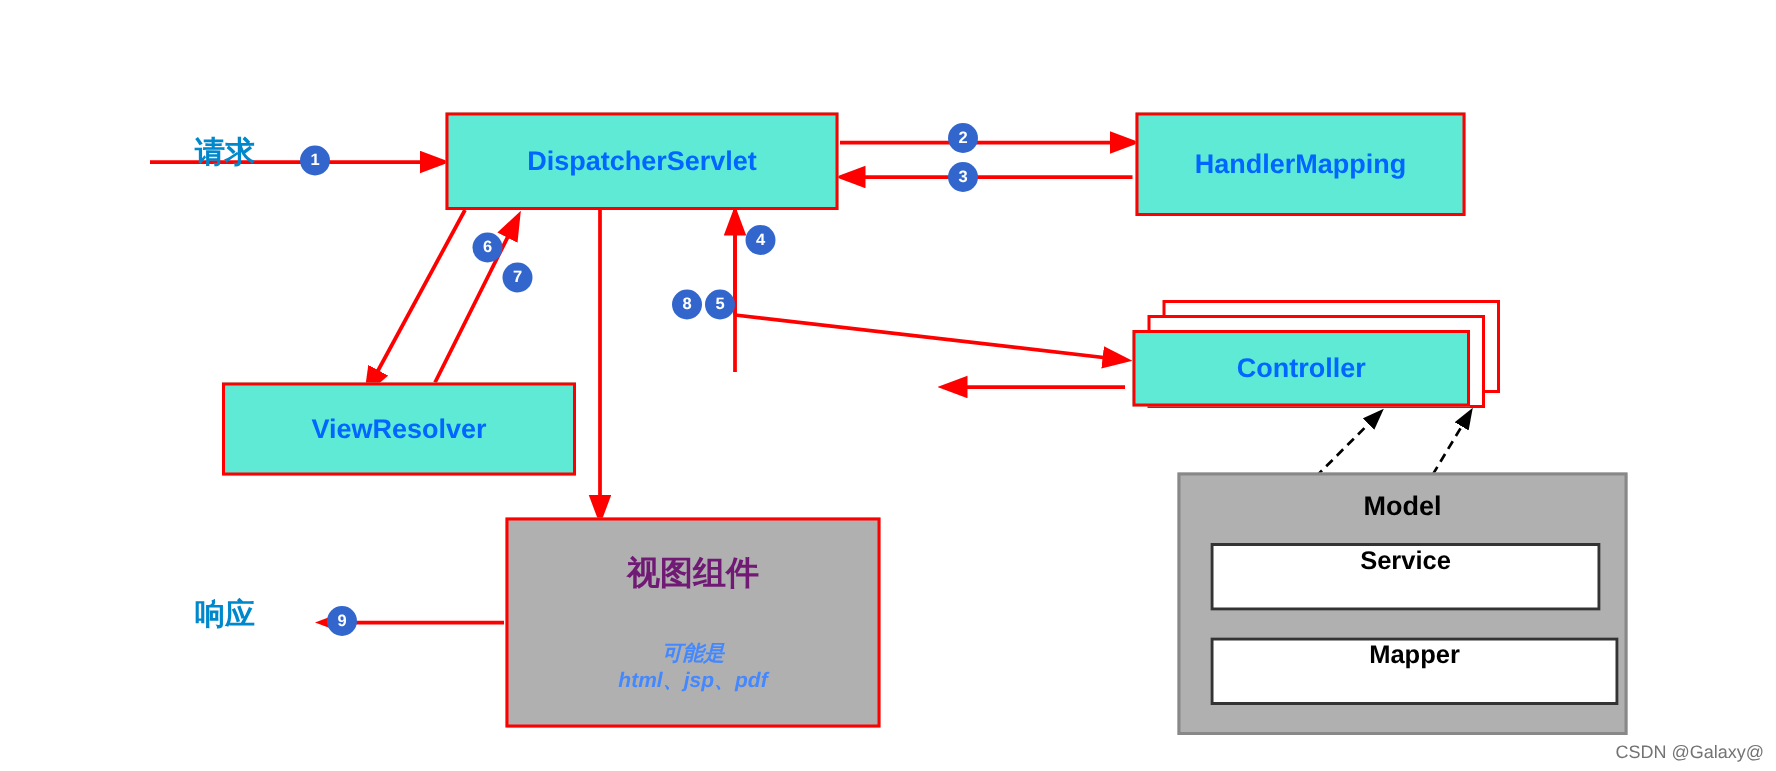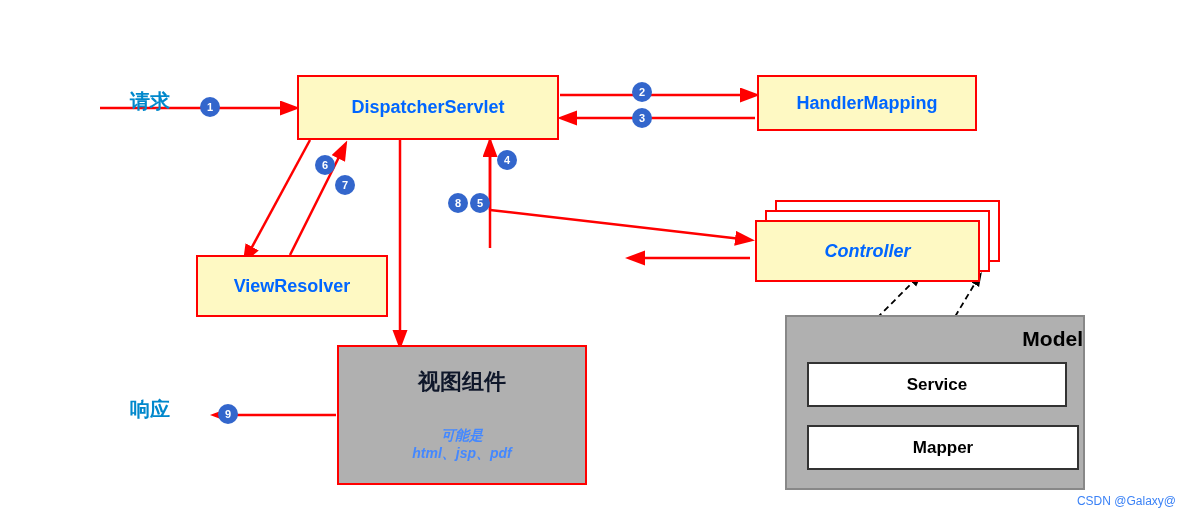--- a/index.html
+++ b/index.html
@@ -20,38 +20,37 @@
     }
     .box {
       position: absolute;
       border: 2.5px solid red;
       display: flex;
       align-items: center;
       justify-content: center;
       font-weight: bold;
       font-size: 18px;
       color: #0066ff;
-      background: #fef9c3;
+      background: #5eead4;
     }
     .box-shadow {
       position: absolute;
       border: 2.5px solid red;
       background: white;
     }
     .gray-box {
       position: absolute;
       background: #b0b0b0;
       border: 2.5px solid red;
     }
     .inner-white-box {
       position: absolute;
       border: 2px solid #333;
       background: white;
       display: flex;
-      align-items: center;
       justify-content: center;
       font-size: 17px;
       font-weight: bold;
       color: #000;
     }
     .label-cn {
       position: absolute;
       font-size: 20px;
       color: #0088cc;
       font-weight: bold;
@@ -67,41 +66,41 @@
       display: flex;
       align-items: center;
       justify-content: center;
       font-weight: bold;
     }
     .watermark {
       position: absolute;
       bottom: 6px;
       right: 8px;
       font-size: 12px;
-      color: #3b82f6;
+      color: #737373;
     }
     svg.arrows {
       position: absolute;
       top: 0; left: 0;
       width: 1184px;
       height: 514px;
       pointer-events: none;
     }
     .model-title {
       position: absolute;
-      font-size: 21px;
+      font-size: 18px;
       font-weight: bold;
       color: #000;
-      text-align: right;
+      text-align: center;
     }
     .view-cn-text {
       position: absolute;
       text-align: center;
       font-size: 22px;
-      color: #0f172a;
+      color: #701a75;
       font-weight: bold;
     }
     .view-sub-text {
       position: absolute;
       text-align: center;
       font-size: 14px;
       color: #4488ff;
       font-weight: bold;
       font-style: italic;
     }
@@ -153,32 +152,32 @@
   </svg>
 
   <div class="label-cn" style="left:130px; top:88px;">请求</div>
 
   <div class="label-cn" style="left:130px; top:396px;">响应</div>
 
   <div class="box" style="left:297px; top:75px; width:262px; height:65px;">
     <span>DispatcherServlet</span>
   </div>
 
-  <div class="box" style="left:757px; top:75px; width:220px; height:56px;text-align:center;">
+  <div class="box" style="left:757px; top:75px; width:220px; height:69px;text-align:center;">
     <span>HandlerMapping</span>
   </div>
 
-  <div class="box" style="left:148px; top:255px; width:192px; height:62px;margin-left:48px;">
+  <div class="box" style="left:148px; top:255px; width:236px; height:62px;">
     <span>ViewResolver</span>
   </div>
 
 
   <div class="box-shadow" style="left:775px; top:200px; width:225px; height:62px;"></div>
   <div class="box-shadow" style="left:765px; top:210px; width:225px; height:62px;"></div>
-  <div class="box" style="left:755px; top:220px; width:225px; height:62px;font-style:italic;">
+  <div class="box" style="left:755px; top:220px; width:225px; height:51px;">
     <span>Controller</span>
   </div>
 
   <div class="gray-box" style="left:337px; top:345px; width:250px; height:140px;">
     <div class="view-cn-text" style="top:20px; left:0; width:100%;">视图组件</div>
     <div class="view-sub-text" style="top:80px; left:0; width:100%;">可能是<br>html、jsp、pdf</div>
   </div>
 
   <div class="gray-box" style="left:785px; top:315px; width:300px; height:175px; border-color:#888;">
 

